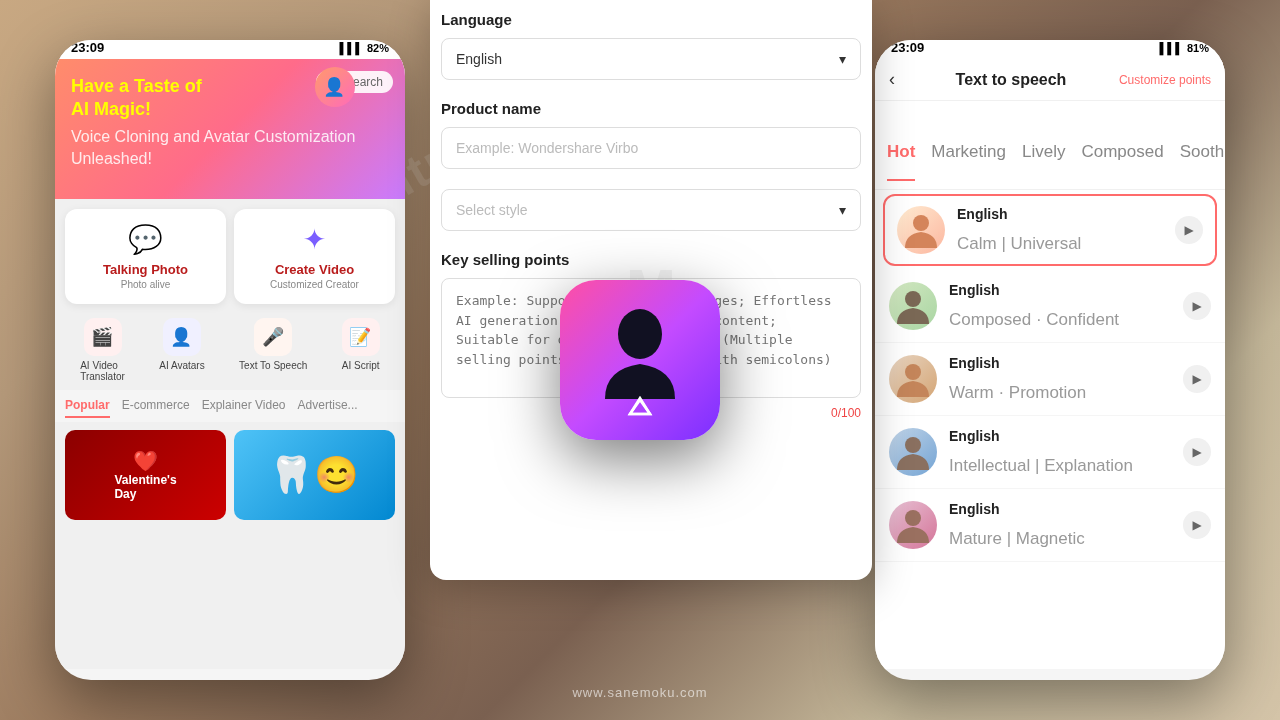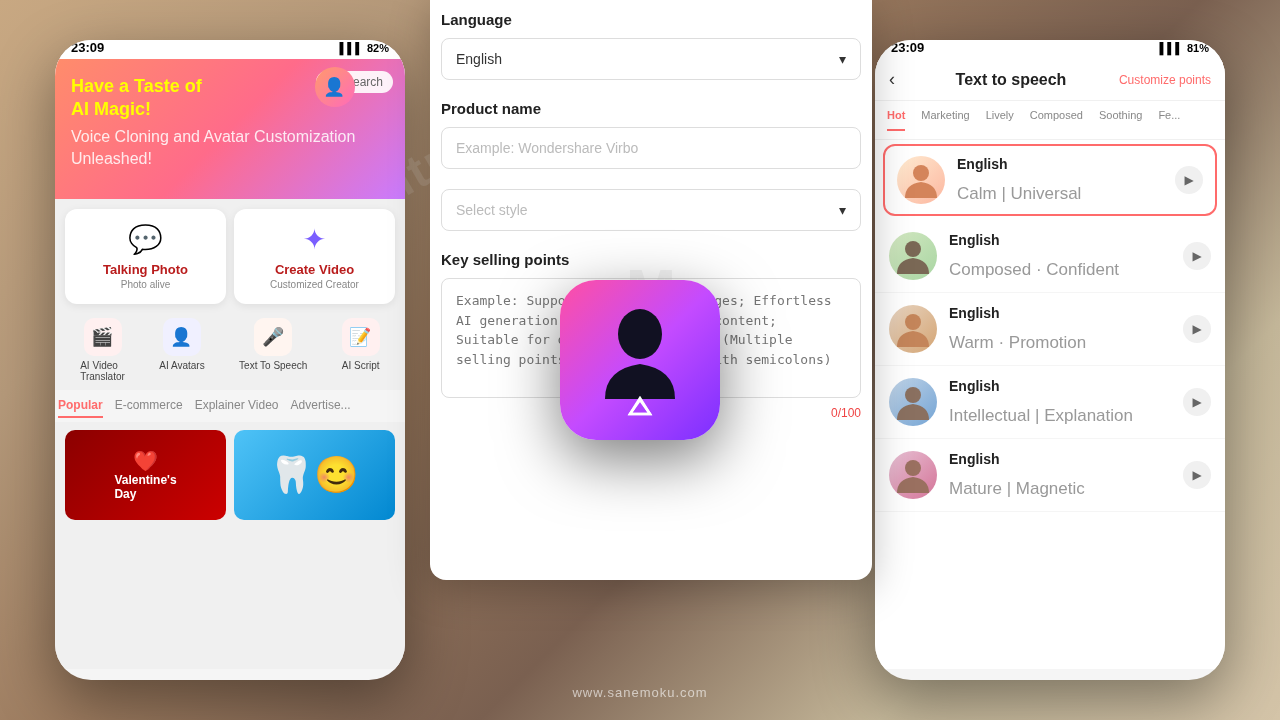--- a/index.html
+++ b/index.html
@@ -176,21 +176,21 @@
       font-size: 18px;
     }
     .tool-label {
       font-size: 10px;
       color: #444;
       text-align: left;
     }
     .tabs-row {
       display: flex;
       gap: 12px;
-      padding: 8px 3px 4px;
+      padding: 8px 10px 4px;
       background: #f5f5f5;
       overflow: hidden;
     }
     .tab-item {
       font-size: 12px;
       color: #888;
       padding-bottom: 4px;
       white-space: nowrap;
     }
     .tab-item.active {
@@ -376,25 +376,26 @@
     }
     .tts-tabs {
       display: flex;
       padding: 8px 12px;
       gap: 16px;
       border-bottom: 1px solid #f0f0f0;
       background: #fff;
       overflow: hidden;
     }
     .tts-tab {
-      font-size: 11px;
+      font-size: 17px;
       color: #888;
-      padding-bottom: 8px;
+      padding-bottom: 17px;
       white-space: nowrap;
       cursor: pointer;
+      margin-top: 33px;
     }
     .tts-tab.active {
       color: #ff6b6b;
       border-bottom: 2px solid #ff6b6b;
       font-weight: 600;
     }
     .voice-list {
       overflow-y: auto;
       height: calc(100% - 120px);
     }

